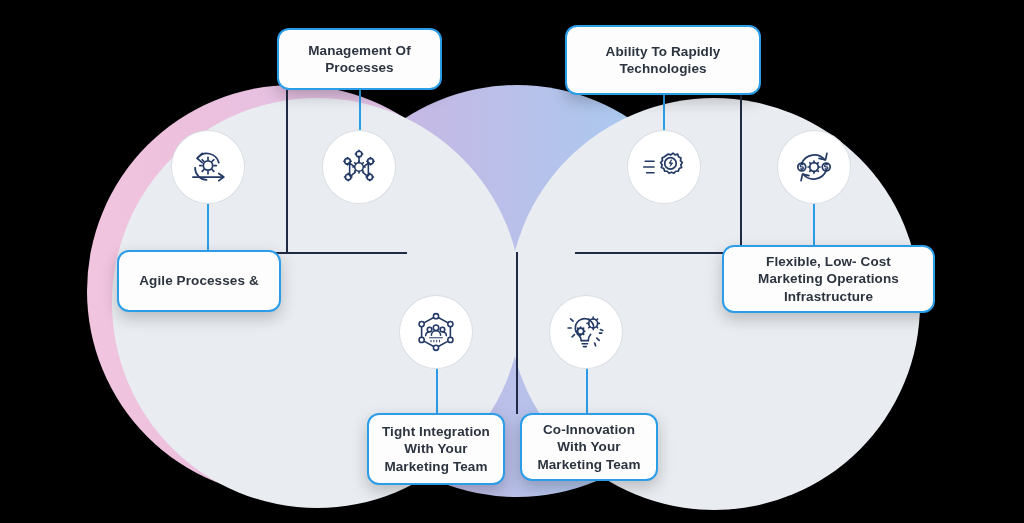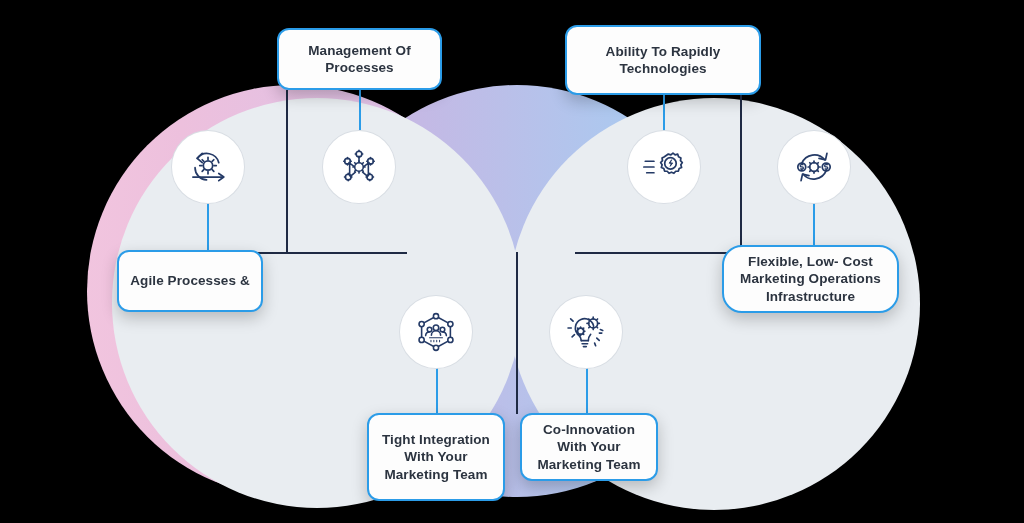--- a/index.html
+++ b/index.html
@@ -189,49 +189,49 @@
       <path d="M28.4 52.3h4"></path>
       <path d="M14 17l-3.4-3.2M11.5 26.5H7M16 35.8l-3.3 3M47 40.5l3.4 3.2M50.6 33.5h3.4M44 47.5l1.4 3.6M52 28.6l3.3 1.2"></path>
       <circle cx="42" cy="20" r="6.2"></circle>
       <path d="M42 11.4v2.4M42 26.2v2.4M33.4 20h2.4M48.2 20h2.4M35.9 13.9l1.7 1.7M46.4 24.4l1.7 1.7M48.1 13.9l-1.7 1.7M37.6 24.4l-1.7 1.7"></path>
       <circle cx="24.5" cy="31" r="4.4"></circle>
       <path d="M24.5 25v1.8M24.5 35.2v1.8M18.5 31h1.8M28.7 31h1.8M20.2 26.7l1.3 1.3M27.5 34l1.3 1.3M28.8 26.7l-1.3 1.3M21.5 34l-1.3 1.3"></path>
     </svg>
   </div>
 
   
-  <div class="card" style="left:117px;top:250px;width:146px;height:62px;text-align:center;">
+  <div class="card" style="left:117px;top:250px;width:164px;height:62px;text-align:center;">
     <div>
       <div>Agile Processes &amp;</div>
     </div>
   </div>
 
   <div class="card" style="left:277px;top:28px;width:165px;height:62px;">
     <div>
       <div>Management Of</div>
       <div>Processes</div>
     </div>
   </div>
 
   <div class="card" style="left:565px;top:25px;width:196px;height:70px;">
     <div>
       <div>Ability To Rapidly</div>
       <div>Technologies</div>
     </div>
   </div>
 
-  <div class="card" style="left:722px;top:245px;width:177px;height:68px;border-radius:20px;">
+  <div class="card" style="left:722px;top:245px;width:213px;height:68px;">
     <div>
       <div>Flexible, Low- Cost</div>
       <div>Marketing Operations</div>
       <div>Infrastructure</div>
     </div>
   </div>
 
-  <div class="card" style="left:367px;top:413px;width:138px;height:88px;">
+  <div class="card" style="left:367px;top:413px;width:138px;height:72px;">
     <div>
       <div>Tight Integration</div>
       <div>With Your</div>
       <div>Marketing Team</div>
     </div>
   </div>
 
   <div class="card" style="left:520px;top:413px;width:138px;height:68px;">
     <div>
       <div>Co-Innovation</div>

